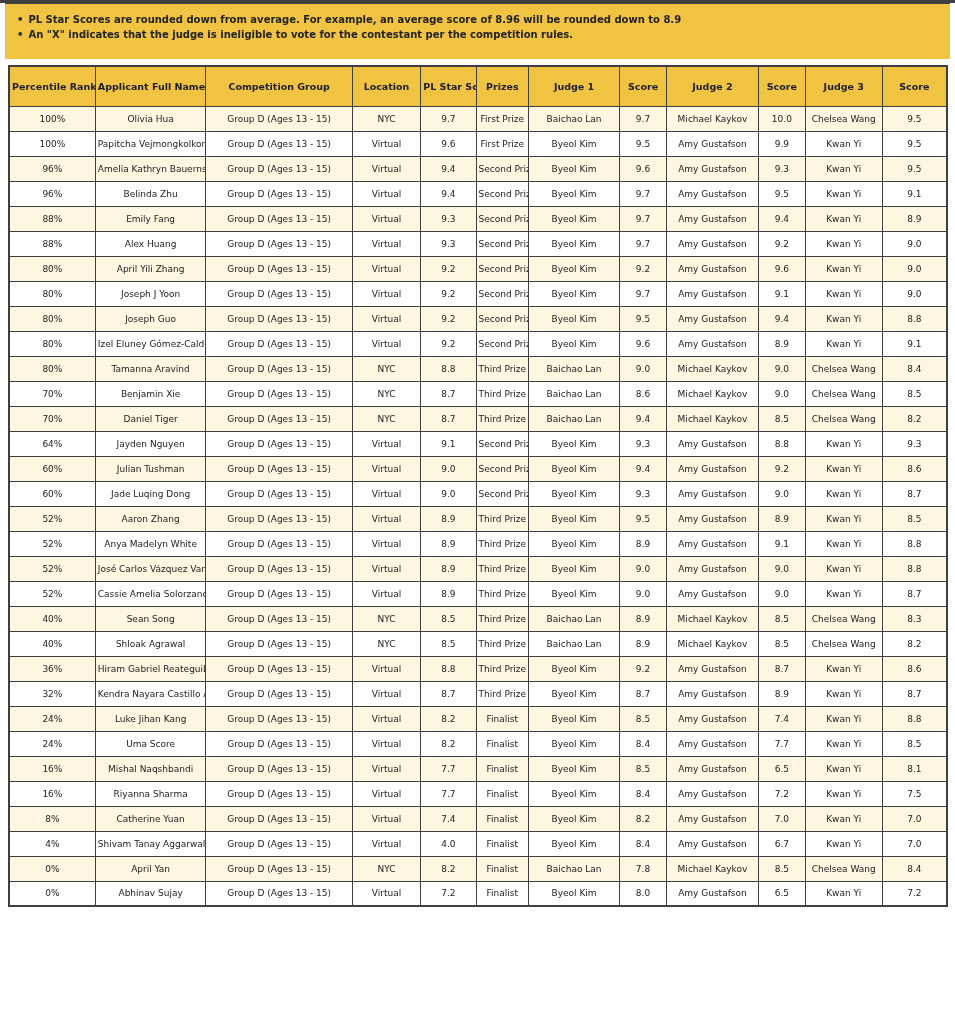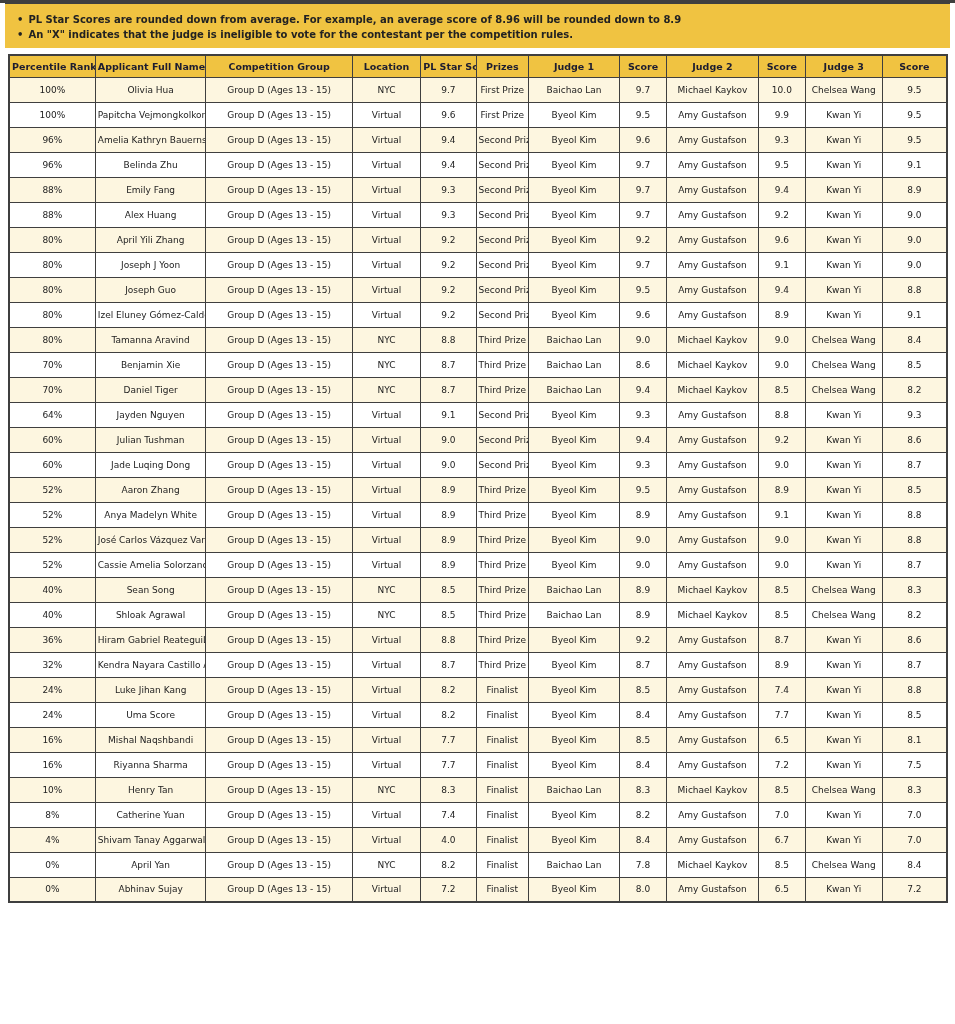--- a/index.html
+++ b/index.html
@@ -18,21 +18,21 @@
     color:var(--text);
     overflow:hidden;
   }
   .top-bar{
     width:100%;height:3px;background:var(--border);
   }
   .banner{
     margin:0 5px 6px 5px;
     background:var(--gold);
     border-top:1px solid var(--border);
-    padding:8px 12px 6px 12px;
+    padding:8px 12px 17px 12px;
   }
   .banner-line{
     font-size:10px;
     font-weight:bold;
     line-height:1.5;
     color:var(--text);
     white-space:nowrap;
   }
   .banner-line .bullet{margin-right:5px;}
   table.results{
@@ -46,21 +46,21 @@
     text-align:center;
     vertical-align:middle;
     font-size:9px;
     padding:1px 2px;
     overflow:hidden;
     white-space:nowrap;
   }
   table.results th{
     background:var(--gold);
     font-weight:bold;
-    height:22px;
+    height:40px;
     font-size:9.5px;
     color:#1d1d30;
   }
   table.results td{
     height:25px;
     background:var(--row-white);
   }
   table.results tbody tr:nth-child(odd) td{
     background:var(--cream);
   }
@@ -498,34 +498,20 @@
         <td>7.7</td>
         <td>Finalist</td>
         <td>Byeol Kim</td>
         <td>8.4</td>
         <td>Amy Gustafson</td>
         <td>7.2</td>
         <td>Kwan Yi</td>
         <td>7.5</td>
       </tr>
       <tr>
-        <td>10%</td>
-        <td>Henry Tan</td>
-        <td>Group D (Ages 13 - 15)</td>
-        <td>NYC</td>
-        <td>8.3</td>
-        <td>Finalist</td>
-        <td>Baichao Lan</td>
-        <td>8.3</td>
-        <td>Michael Kaykov</td>
-        <td>8.5</td>
-        <td>Chelsea Wang</td>
-        <td>8.3</td>
-      </tr>
-      <tr>
         <td>8%</td>
         <td>Catherine Yuan</td>
         <td>Group D (Ages 13 - 15)</td>
         <td>Virtual</td>
         <td>7.4</td>
         <td>Finalist</td>
         <td>Byeol Kim</td>
         <td>8.2</td>
         <td>Amy Gustafson</td>
         <td>7.0</td>

